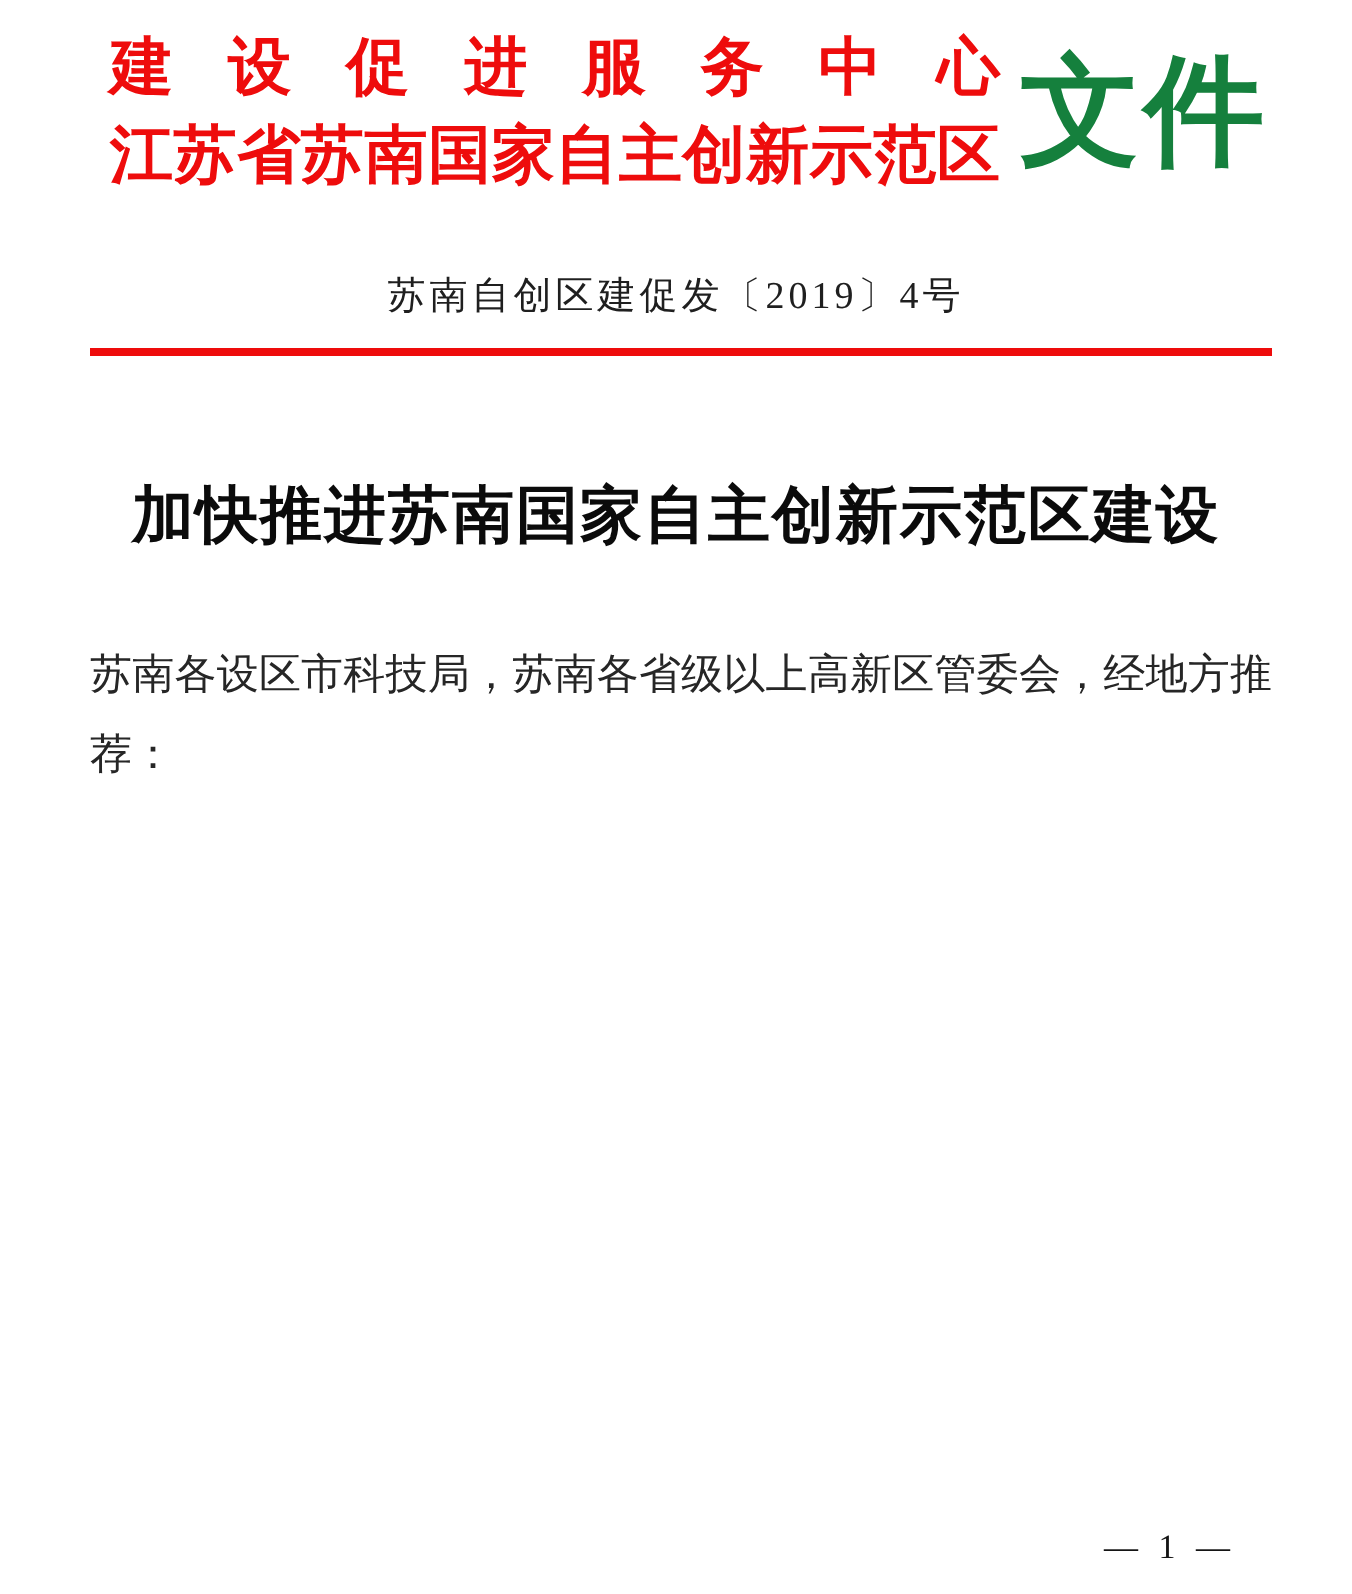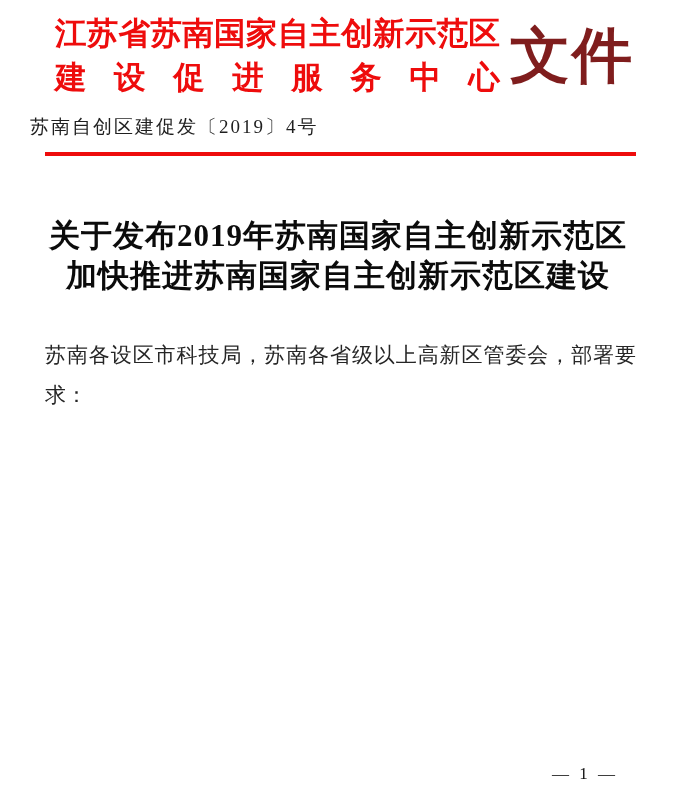--- a/index.html
+++ b/index.html
@@ -31,37 +31,36 @@
   .org-line {
     color: #ee0c0c;
     font-weight: bold;
     font-size: 31.5px;
     line-height: 44px;
     text-align: justify;
     text-align-last: justify;
     white-space: nowrap;
   }
   .doc-type {
-    color: #7f1d1d;
+    color: #15803d;
     font-weight: bold;
     font-size: 60px;
     line-height: 88px;
     margin-left: 10px;
     letter-spacing: 2px;
     white-space: nowrap;
   }
   
   .doc-number {
-    margin-top: 15px;
-    text-align: left;
+    margin-top: 37px;
+    text-align: center;
     font-size: 19px;
     line-height: 24px;
     color: #1f1f1f;
     letter-spacing: 2px;
-    padding-left: 30px;
   }
   
   .red-rule {
     margin: 13px 40px 0 45px;
     height: 4px;
     background: #ee0c0c;
   }
   
   .title {
     margin-top: 60px;
@@ -100,36 +99,35 @@
     white-space: nowrap;
   }
 </style>
 </head>
 <body>
 
 <div class="page">
 
   <div class="letterhead">
     <div class="org">
+      <div class="org-line">建设促进服务中心</div>
       <div class="org-line">江苏省苏南国家自主创新示范区</div>
-      <div class="org-line">建设促进服务中心</div>
     </div>
     <div class="doc-type">文件</div>
   </div>
 
   <div class="doc-number">苏南自创区建促发〔2019〕4号</div>
 
   <div class="red-rule"></div>
 
   <div class="title">
-    <div>关于发布2019年苏南国家自主创新示范区</div>
     <div>加快推进苏南国家自主创新示范区建设</div>
   </div>
 
   <div class="body-text">
-    <p>苏南各设区市科技局，苏南各省级以上高新区管委会，部署要求：</p>
+    <p>苏南各设区市科技局，苏南各省级以上高新区管委会，经地方推荐：</p>
   </div>
 
   <div class="footer">
     <span class="page-num">— 1 —</span>
   </div>
 
 </div>
 
 </body></html>

